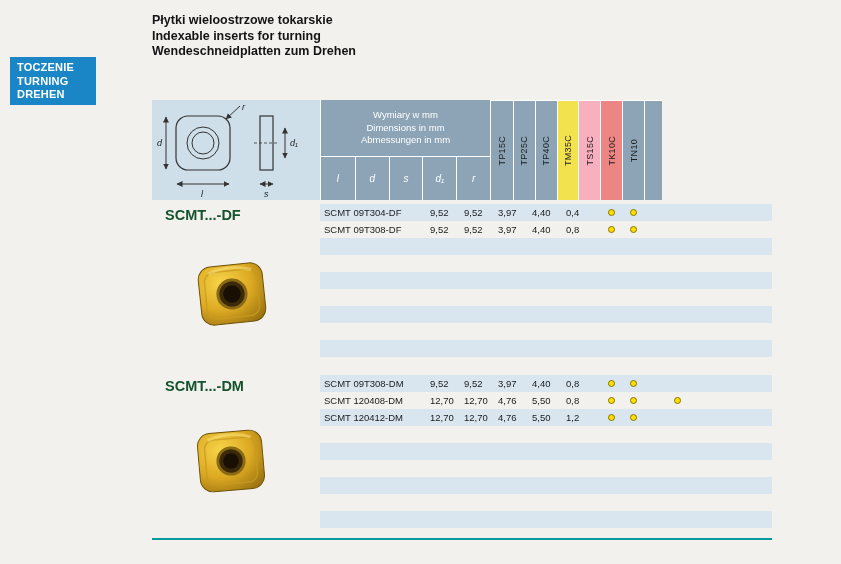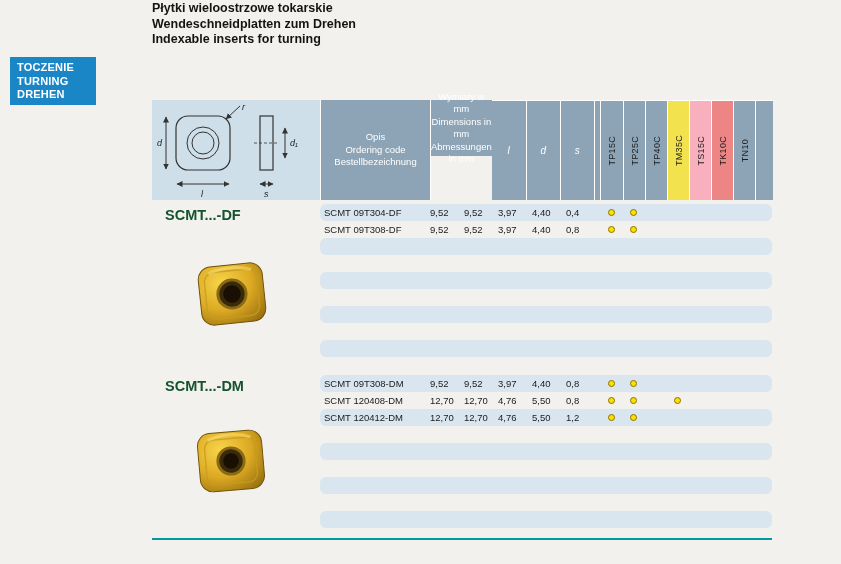--- a/index.html
+++ b/index.html
@@ -4,30 +4,30 @@
 <style>
   * { margin:0; padding:0; box-sizing:border-box; }
   html,body { background:#e8e7e5; }
   body { font-family:"Liberation Sans", sans-serif; }
   .page { position:relative; width:841px; height:564px; background:var(--page-bg,#f2f1ee); overflow:hidden; }
 
   .side-tab { position:absolute; left:10px; top:57px; width:86px; height:48px;
     background:var(--tab-blue,#1b86c6); color:#fff; font-weight:bold; font-size:11px;
     line-height:13.5px; padding:4px 12px 0 7px; letter-spacing:.2px; }
 
-  .titles { position:absolute; left:152px; top:1px; font-weight:bold; font-size:12.5px;
+  .titles { position:absolute; left:152px; top:13px; font-weight:bold; font-size:12.5px;
     line-height:15.5px; color:#141414; }
 
   .table { position:absolute; left:152px; top:100px; width:620px; }
   .thead { display:flex; height:100px; }
   .cell.diagram { width:168px; background:var(--diagram-bg,#cfdfe9); }
   .cell.opis { width:110px; background:var(--header-bg,#8ca4b6); color:#fff; font-size:9.5px;
     line-height:12.5px; display:flex; flex-direction:column; justify-content:center;
     align-items:center; text-align:center; border-left:1px solid #fff; }
-  .group { display:flex; flex-direction:row; border-left:1px solid #fff; }
+  .group { display:flex; flex-direction:column; border-left:1px solid #fff; }
   .group.dims { width:170px; }
   .group.grades { width:172px; }
   .glabel { height:56px; background:var(--header-bg,#8ca4b6); color:#fff; font-size:9.5px;
     line-height:12.5px; display:flex; flex-direction:column; justify-content:center;
     align-items:center; text-align:center; }
   .sublabels { flex:1; display:flex; border-top:1px solid #fff; }
   .dimcell { width:34px; background:var(--header-bg,#8ca4b6); color:#fff; font-size:10px;
     font-style:italic; display:flex; align-items:center; justify-content:center;
     border-left:1px solid #fff; }
   .dimcell:first-child { border-left:none; }
@@ -36,21 +36,21 @@
   .gradecell:first-child { border-left:none; }
   .gradecell span { writing-mode:vertical-rl; transform:rotate(180deg); white-space:nowrap;
     font-size:9px; color:#1d1d1d; letter-spacing:.3px; }
   .gradecell.filler { width:18px; }
 
   .section { position:absolute; left:152px; width:620px; }
   .section-title { position:absolute; left:13px; top:3px; font-weight:bold; font-size:14.5px; color:#14532d; }
   .photo { position:absolute; width:78px; height:76px; }
   .rows { position:absolute; left:168px; top:0; width:452px; }
   .trow { display:flex; height:17px; line-height:17px; font-size:9.5px; color:#1a1a1a; }
-  .trow.stripe { background:var(--stripe,#d9e6f0);border-radius:6px; }
+  .trow.stripe { background:var(--stripe,#d9e6f0); }
   .ccode { width:110px; padding-left:4px; white-space:nowrap; }
   .cnum { width:34px; text-align:left; }
   .gwrap { width:172px; display:flex; }
   .gcell { width:22px; display:flex; align-items:center; justify-content:center; }
   .dot { width:7px; height:7px; border-radius:50%;
     background:var(--dot-fill,#ffdf00); border:1px solid var(--dot-border,#857400); }
   .teal-line { position:absolute; left:152px; top:538px; width:620px; height:2px;
     background:var(--teal-line,#009a9e); }
   svg text { font-family:"Liberation Sans", sans-serif; }
 </style>
@@ -76,22 +76,22 @@
 <div class="page">
 
   <div class="side-tab">
     <div>TOCZENIE</div>
     <div>TURNING</div>
     <div>DREHEN</div>
   </div>
 
   <div class="titles">
     <div>Płytki wieloostrzowe tokarskie</div>
+    <div>Indexable inserts for turning</div>
     <div>Wendeschneidplatten zum Drehen</div>
-    <div>Indexable inserts for turning</div>
   </div>
 
   <div class="table">
     <div class="thead">
 
       <div class="cell diagram">
         <svg width="168" height="100" viewBox="0 0 168 100">
 
           <rect x="24" y="16" width="54" height="54" rx="12" fill="none" stroke="#333" stroke-width="1.2"></rect>
           <circle cx="51" cy="43" r="16" fill="none" stroke="#333" stroke-width="1"></circle>
@@ -105,25 +105,20 @@
 
           <rect x="108" y="16" width="13" height="54" fill="none" stroke="#333" stroke-width="1.2"></rect>
           <line x1="102" y1="43" x2="127" y2="43" stroke="#333" stroke-width="0.8" stroke-dasharray="3,2"></line>
           <line x1="133" y1="28" x2="133" y2="58" stroke="#333" stroke-width="1" marker-start="url(#arrS)" marker-end="url(#arr)"></line>
           <text x="138" y="46" font-size="9" font-style="italic" fill="#222">d₁</text>
           <line x1="108" y1="84" x2="121" y2="84" stroke="#333" stroke-width="1" marker-start="url(#arrS)" marker-end="url(#arr)"></line>
           <text x="112" y="97" font-size="9" font-style="italic" fill="#222">s</text>
         </svg>
       </div>
 
-      <div class="cell opis">
-        <div>Opis</div>
-        <div>Ordering code</div>
-        <div>Bestellbezeichnung</div>
-      </div>
 
       <div class="group dims">
         <div class="glabel">
           <div>Wymiary w mm</div>
           <div>Dimensions in mm</div>
           <div>Abmessungen in mm</div>
         </div>
         <div class="sublabels" id="dim-labels">
             <div class="dimcell">l</div>
             <div class="dimcell">d</div>

